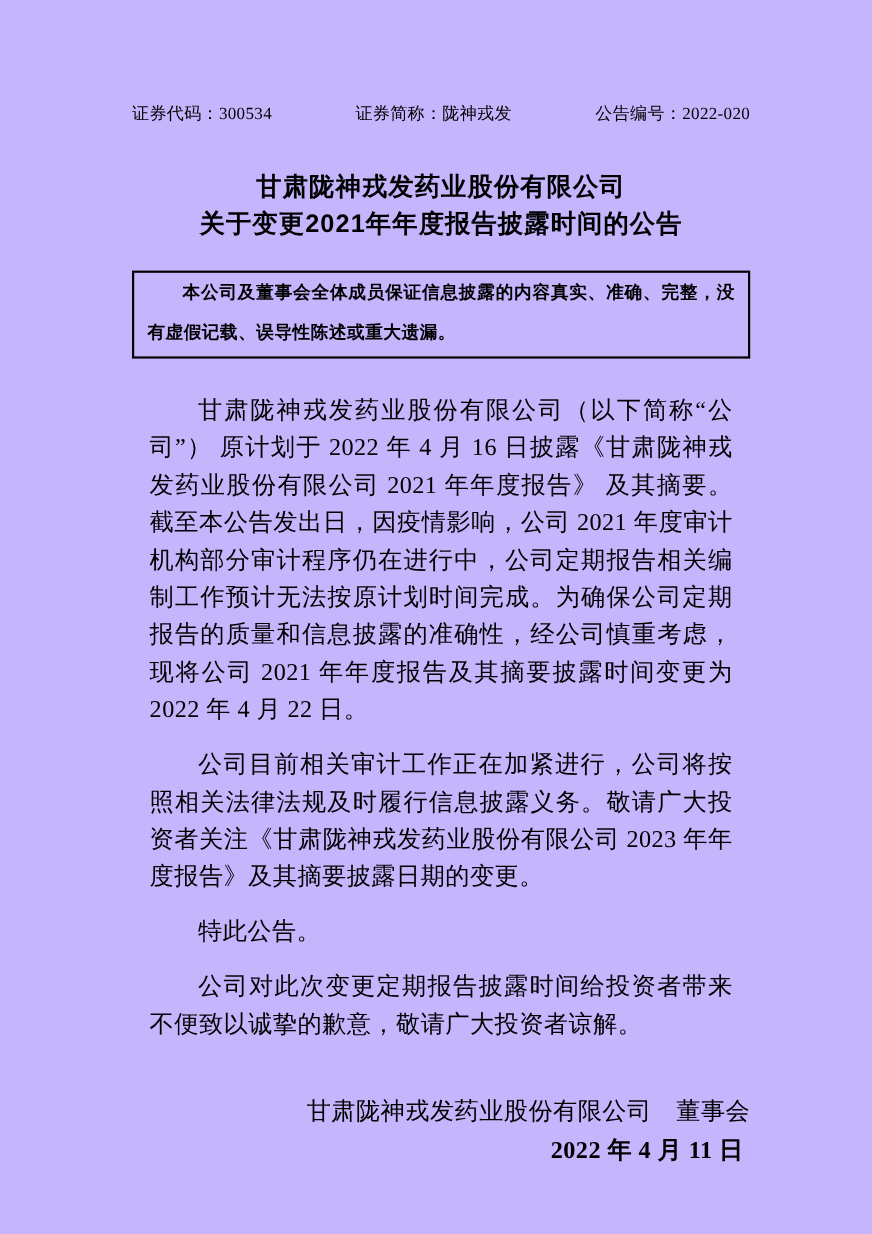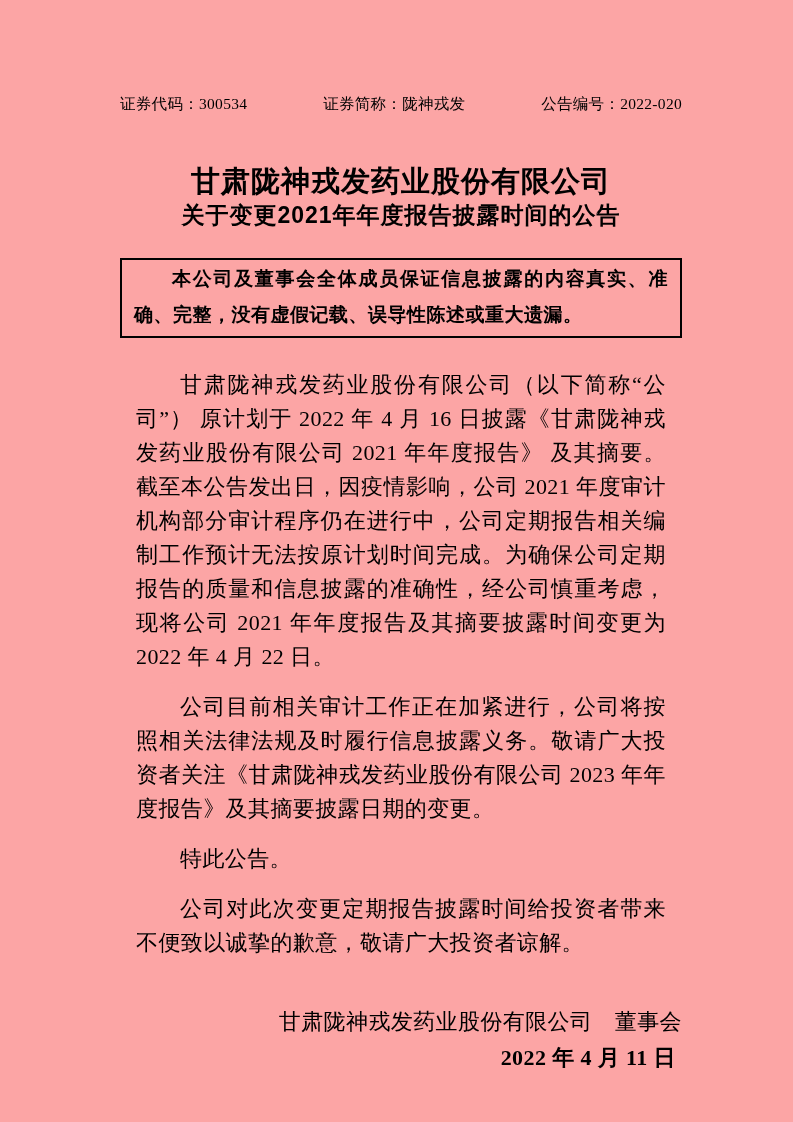--- a/index.html
+++ b/index.html
@@ -5,21 +5,21 @@
   html, body {
     margin: 0;
     padding: 0;
     background: #ffffff;
   }
   .page {
     position: relative;
     width: 793px;
     height: 1122px;
     margin: 0 auto;
-    background: #fca5a5;
+    background: #c4b5fd;
     color: #000000;
     font-family: "Liberation Serif", "DejaVu Serif", serif;
     overflow: hidden;
     box-sizing: border-box;
   }
   .content {
     padding: 0 111px 0 120px; 
   }
   .header-row {
     display: flex;
@@ -29,42 +29,42 @@
     font-size: 15.5px;
     line-height: 20px;
     letter-spacing: 0.3px;
   }
   .doc-title {
     text-align: center;
     font-family: "Liberation Sans", "DejaVu Sans", sans-serif;
     font-weight: 700;
   }
   .doc-title .line1 {
-    margin-top: 52px;
-    font-size: 29px;
+    margin-top: 40px;
+    font-size: 23px;
     line-height: 30px;
     letter-spacing: 1px;
   }
   .doc-title .line2 {
     margin-top: 4px;
     font-size: 23px;
     line-height: 30px;
     letter-spacing: 1px;
   }
   .notice-box {
     margin-top: 28px;
     border: 2px solid #000000;
     padding: 1px 12px 3px 12px;
     box-sizing: border-box;
   }
   .notice-box p {
     margin: 0;
     font-family: "Liberation Sans", "DejaVu Sans", sans-serif;
     font-weight: 700;
-    font-size: 19px;
+    font-size: 16px;
     line-height: 36px;
     text-indent: 2em;
     text-align: justify;
     letter-spacing: 0.5px;
   }
   .body-text {
     margin-top: 30px;
   }
   .body-text p {
     margin: 16px;

